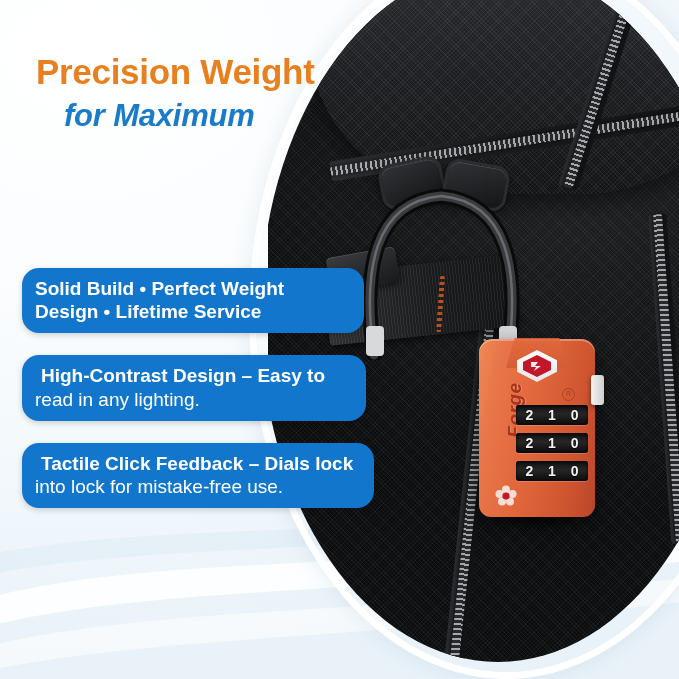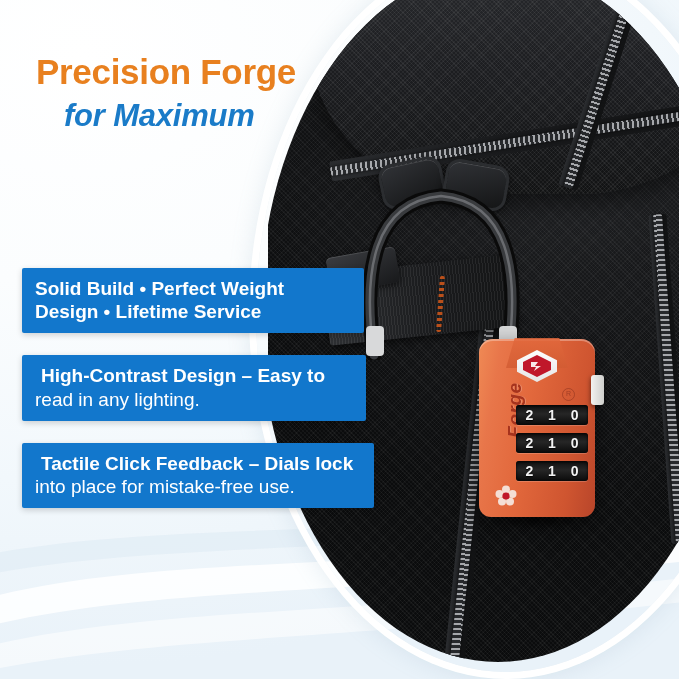--- a/index.html
+++ b/index.html
@@ -231,21 +231,21 @@
   .h-line2,.h-line3{
     font-size:31px;font-weight:bold;font-style:italic;color:#1A7BC8;
     line-height:1.2;letter-spacing:-.2px;margin-left:28px;
   }
   .h-line2{margin-top:6px;}
 
   .callouts{position:absolute;left:22px;top:268px;width:345px;}
   .callout{
     background:#1277CC;
     color:#ffffff;
-    border-radius:2px;
+    border-radius:17px;
     padding:9px 13px 10px 13px;
     margin-bottom:22px;
     box-shadow:0 2px 6px rgba(0,0,0,.18);
     line-height:1.22;
   }
   .callout .c-strong{font-weight:bold;font-size:19px;margin-left:6px;}
   .callout .c-reg{font-weight:normal;font-size:19px;}
   .callout.all-bold{font-weight:bold;font-size:19px;}
   .c-w1{width:316px;}
   .c-w2{width:318px;}
@@ -354,32 +354,32 @@
           <circle cx="11" cy="11" r="3.6" fill="#c0172a"></circle>
         </svg>
 
         <div class="side-tab"></div>
       </div>
     </div>
     <div class="photo-rim"></div>
   </div>
 
   <div class="headline">
-    <div class="h-line1">Precision Forge</div>
+    <div class="h-line1">Precision Weight</div>
     <div class="h-line2">for Maximum</div>
   </div>
 
   <div class="callouts">
     <div class="callout all-bold c-w1">
       <div>Solid Build • Perfect Weight</div>
       <div>Design • Lifetime Service</div>
     </div>
     <div class="callout c-w2">
       <div class="c-strong">High-Contrast Design – Easy to</div>
       <div class="c-reg">read in any lighting.</div>
     </div>
     <div class="callout c-w3">
       <div class="c-strong">Tactile Click Feedback – Dials lock</div>
-      <div class="c-reg">into place for mistake-free use.</div>
+      <div class="c-reg">into lock for mistake-free use.</div>
     </div>
   </div>
 
 </div>
 
 </body></html>

